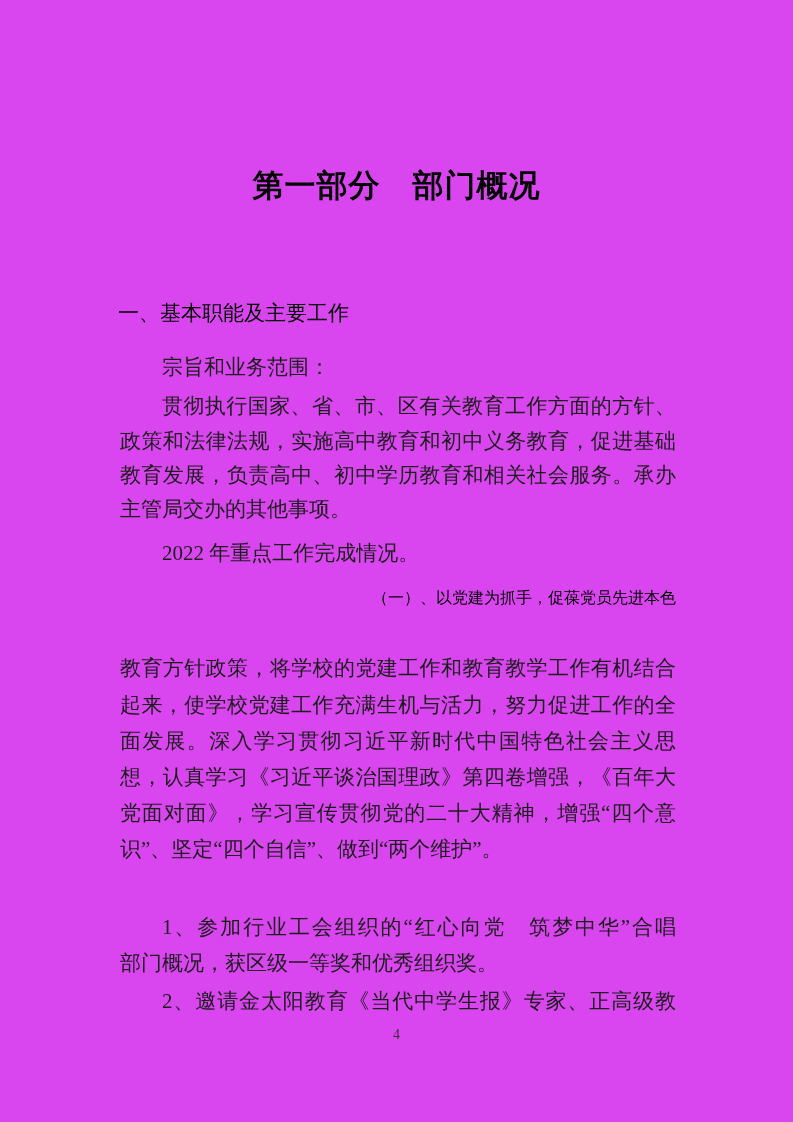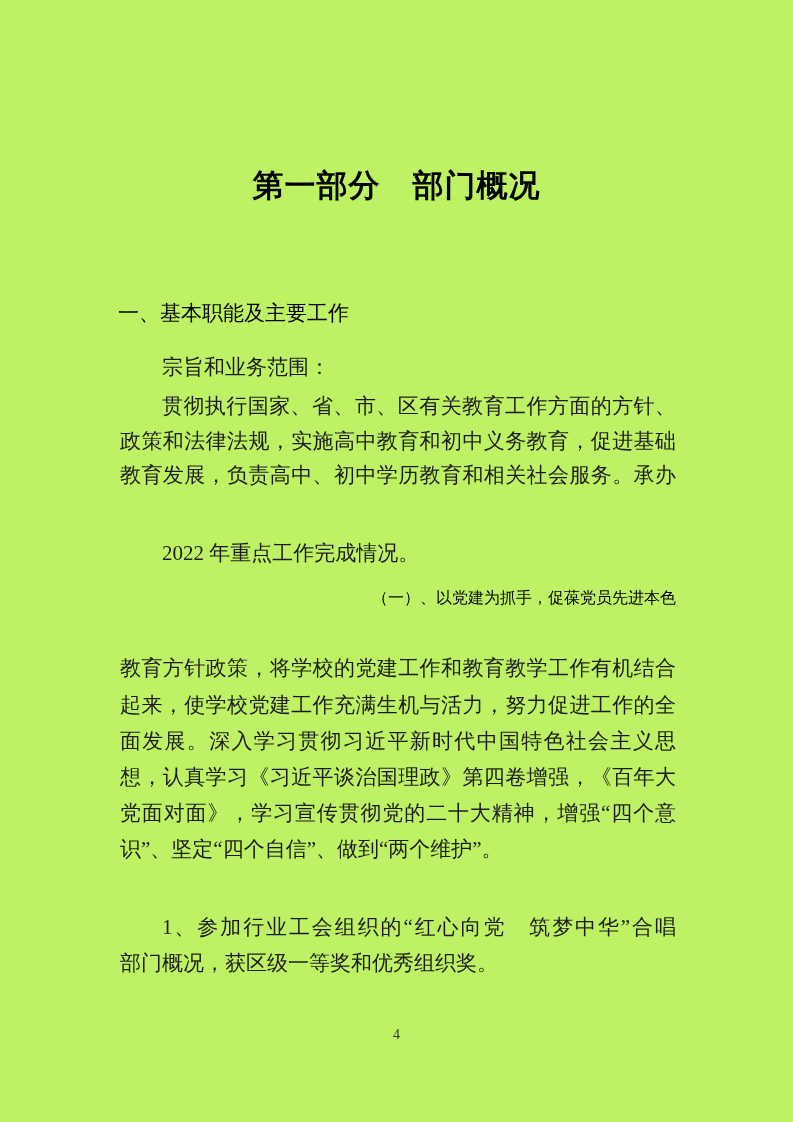--- a/index.html
+++ b/index.html
@@ -1,20 +1,20 @@
 <!DOCTYPE html>
 <html><head>
 <meta charset="utf-8">
 <style>
   html, body { margin: 0; padding: 0; background: #ffffff; }
   .page {
     position: relative;
     width: 793px;
     height: 1122px;
-    background: #bef264;
+    background: #d946ef;
     overflow: hidden;
     font-family: "Liberation Serif", "DejaVu Serif", serif;
     color: #1c1c1c;
   }
   .doc-title {
     position: absolute;
     left: 0; right: 0;
     top: 166px;
     text-align: center;
     font-family: "Liberation Sans", "DejaVu Sans", sans-serif;
@@ -84,33 +84,35 @@
   <div class="doc-title">第一部分　部门概况</div>
 
   <div class="content">
 
     <div class="h1">一、基本职能及主要工作</div>
 
     <div class="ln ind" style="top:350px">宗旨和业务范围：</div>
     <div class="ln ind just" style="top:389px">贯彻执行国家、省、市、区有关教育工作方面的方针、</div>
     <div class="ln just" style="top:424px">政策和法律法规，实施高中教育和初中义务教育，促进基础</div>
     <div class="ln just" style="top:458px">教育发展，负责高中、初中学历教育和相关社会服务。承办</div>
+    <div class="ln" style="top:492px">主管局交办的其他事项。</div>
 
     <div class="ln ind" style="top:536px">2022 年重点工作完成情况。</div>
 
     <div class="ln ind subhead" style="top:580px">（一）、以党建为抓手，促葆党员先进本色</div>
 
     <div class="ln just" style="top:651px">教育方针政策，将学校的党建工作和教育教学工作有机结合</div>
     <div class="ln just" style="top:688px">起来，使学校党建工作充满生机与活力，努力促进工作的全</div>
     <div class="ln just" style="top:724px">面发展。深入学习贯彻习近平新时代中国特色社会主义思</div>
     <div class="ln just" style="top:760px">想，认真学习《习近平谈治国理政》第四卷增强，《百年大</div>
     <div class="ln just" style="top:796px">党面对面》，学习宣传贯彻党的二十大精神，增强“四个意</div>
     <div class="ln" style="top:832px">识”、坚定“四个自信”、做到“两个维护”。</div>
 
 
     <div class="ln ind just" style="top:910px">1、参加行业工会组织的“红心向党　筑梦中华”合唱</div>
     <div class="ln" style="top:946px">部门概况，获区级一等奖和优秀组织奖。</div>
+    <div class="ln ind just" style="top:984px">2、邀请金太阳教育《当代中学生报》专家、正高级教</div>
 
   </div>
 
   <div class="page-num">4</div>
 
 </div>
 
 </body></html>

